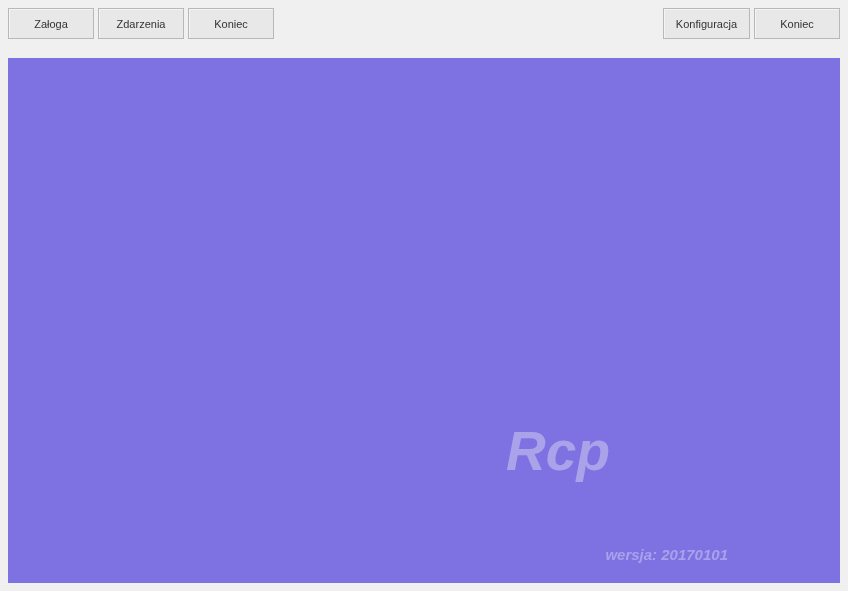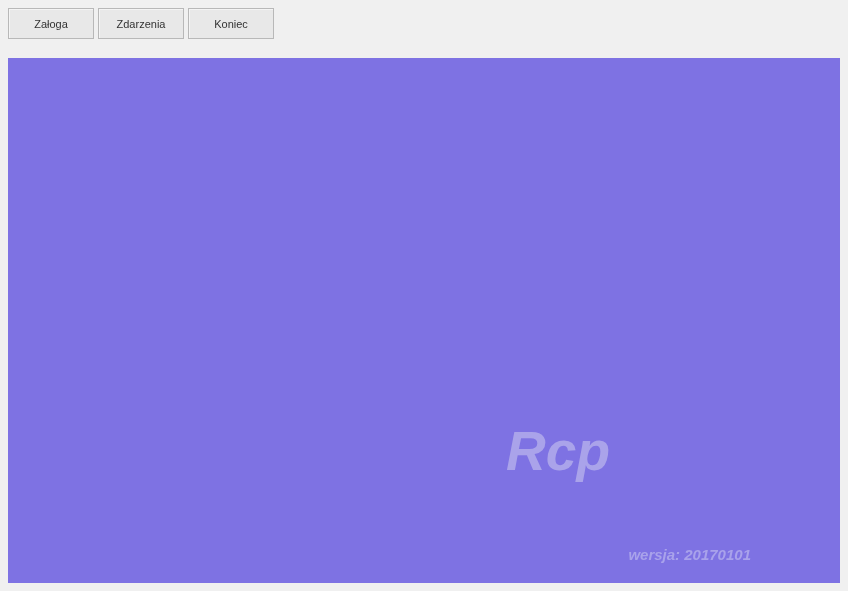--- a/index.html
+++ b/index.html
@@ -51,36 +51,40 @@
       bottom: 100px;
       font-size: 55px;
       font-weight: bold;
       font-style: italic;
       color: #aaa3ea;
       font-family: Arial, sans-serif;
       text-align: right;
     }
     .version-label {
       position: absolute;
-      right: 89px;
+      right: 112px;
       bottom: 20px;
       font-size: 15px;
       font-weight: bold;
       font-style: italic;
       color: #a9a2eb;
       font-family: Arial, sans-serif;
     }
   </style>
 </head>
 <body>
 
 <div class="toolbar">
   <div class="toolbar-left">
     <button class="toolbar-button">Załoga</button>
     <button class="toolbar-button">Zdarzenia</button>
     <button class="toolbar-button">Koniec</button>
   </div>
+  <div class="toolbar-right">
+    <button class="toolbar-button">Konfiguracja</button>
+    <button class="toolbar-button">Koniec</button>
+  </div>
 </div>
 
 <div class="main-content">
   <div class="app-title">Rcp</div>
   <div class="version-label">wersja: 20170101</div>
 </div>
 
 </body></html>

